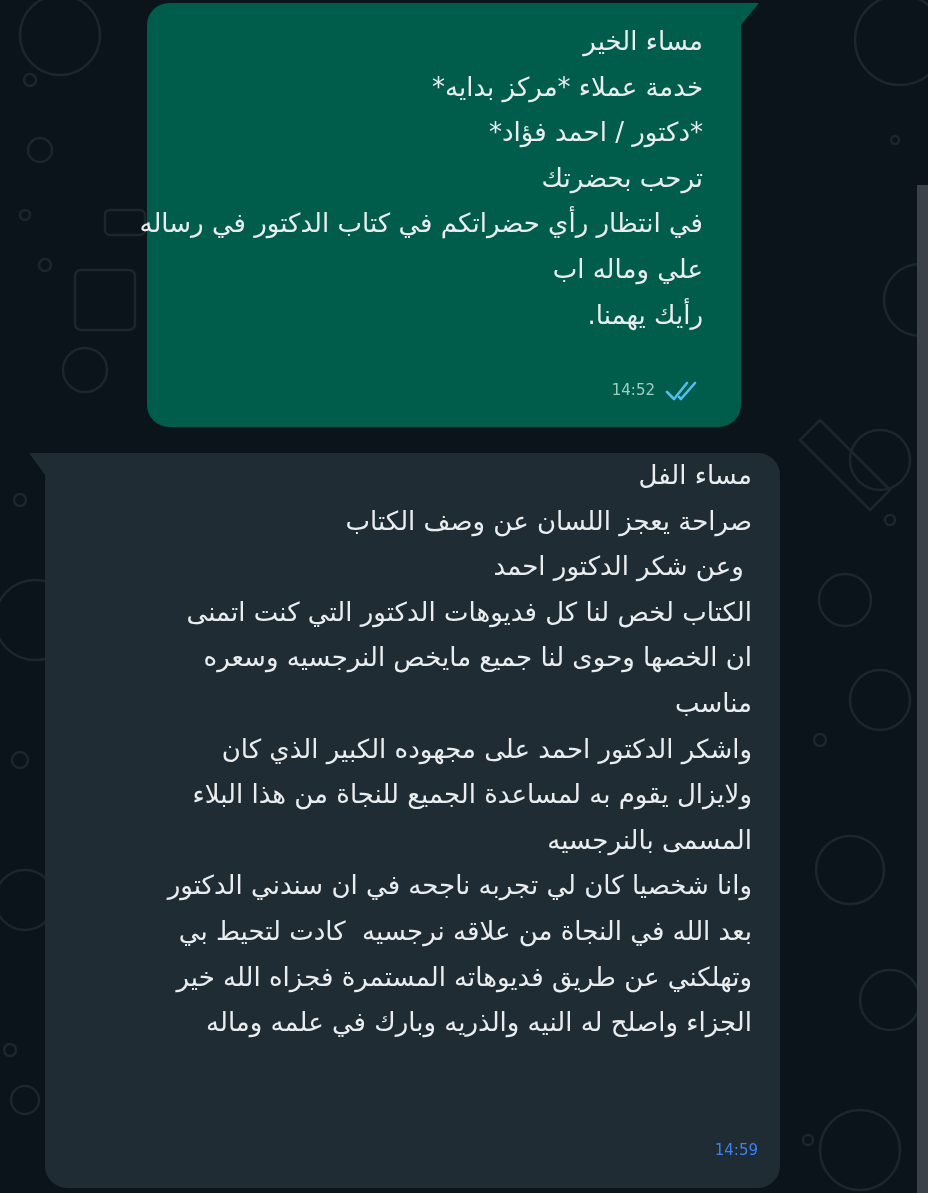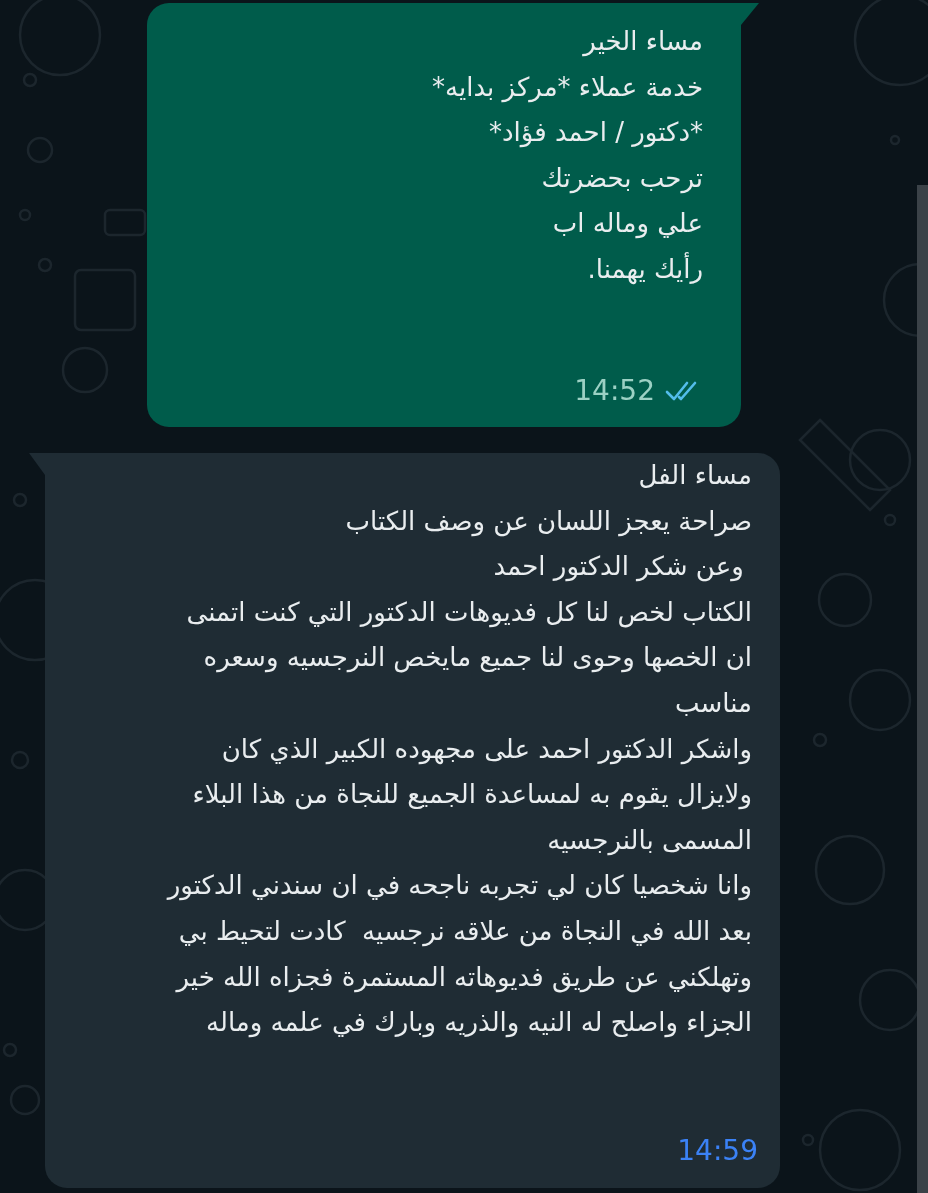--- a/index.html
+++ b/index.html
@@ -14,21 +14,21 @@
     background:#3b4248; z-index:1;
   }
   .bubble {
     position:absolute; z-index:2; box-sizing:border-box;
     color:#e9edef; direction:rtl; text-align:right;
     font-size:26px; line-height:45.6px;
   }
   .bubble .line { display:block; white-space:pre; }
   .bubble .meta {
     position:absolute; direction:ltr; display:flex; align-items:center; gap:10px;
-    font-size:28px;
+    font-size:15px;
   }
   .out {
     left:147px; top:3px; width:594px; height:424px;
     background:#005c4b; border-radius:22px 0 22px 22px;
     padding:16px 38px 0 20px;
   }
   .out .tail {
     position:absolute; right:-18px; top:0; width:0; height:0;
     border-top:22px solid #005c4b; border-right:18px solid transparent;
   }
@@ -81,20 +81,21 @@
 </svg>
 
 <div class="scroll-strip"></div>
 
 <div class="bubble out">
   <span class="tail"></span>
   <span class="line">مساء الخير</span>
   <span class="line">خدمة عملاء *مركز بدايه*</span>
   <span class="line">*دكتور / احمد فؤاد*</span>
   <span class="line">ترحب بحضرتك</span>
+  <span class="line">في انتظار رأي حضراتكم في كتاب الدكتور في رساله</span>
   <span class="line">علي وماله اب</span>
   <span class="line">رأيك يهمنا.</span>
   <div class="meta">
     <span>14:52</span>
     <svg class="ticks" viewBox="0 0 38 22">
       <path d="M2 12 l7 7 L22 3" fill="none" stroke="#53bdeb" stroke-width="2.6" stroke-linecap="round" stroke-linejoin="round"></path>
       <path d="M14 17 l2 2 L30 3" fill="none" stroke="#53bdeb" stroke-width="2.6" stroke-linecap="round" stroke-linejoin="round"></path>
     </svg>
   </div>
 </div>

